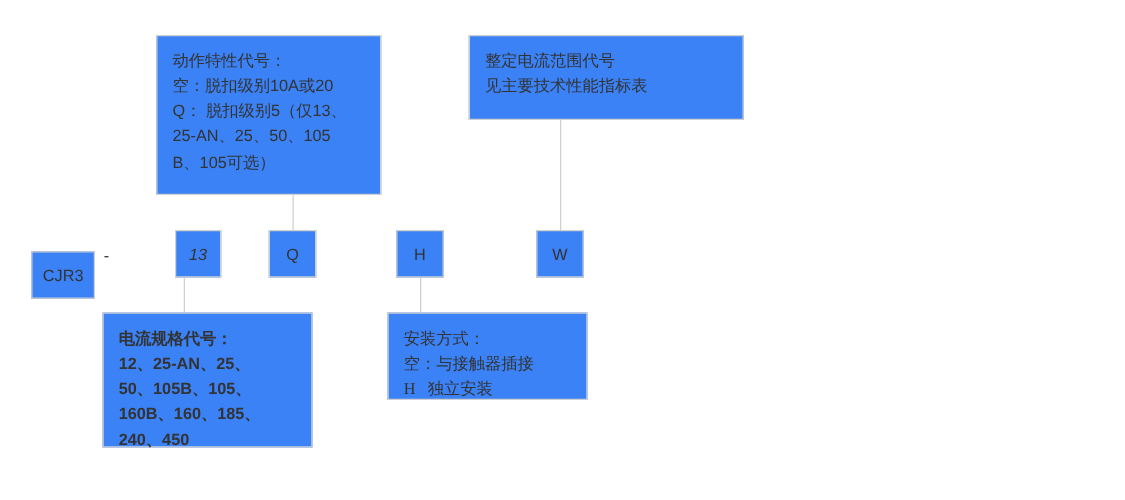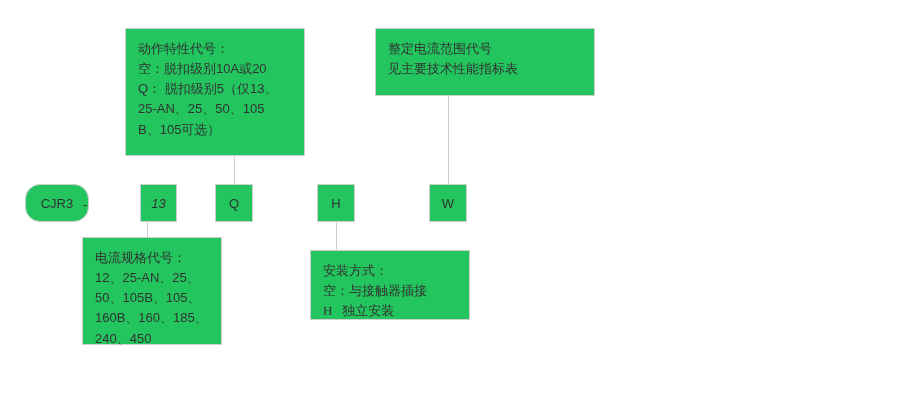--- a/index.html
+++ b/index.html
@@ -18,21 +18,21 @@
   .stage {
     position: absolute;
     left: 0;
     top: 0;
     width: 900px;
     height: 400px;
   }
   .box {
     position: absolute;
     border: 1px solid #cfcfcf;
-    background: #22c55e;
+    background: #3b82f6;
     box-sizing: border-box;
     color: #333333;
   }
   .code-box {
     display: flex;
     align-items: center;
     justify-content: center;
     font-size: 13px;
     line-height: 1;
   }
@@ -65,36 +65,36 @@
 Q： 脱扣级别5（仅13、
 25-AN、25、50、105
 B、105可选）</div>
 
   <div class="box note-box" style="left:375px; top:28px; width:220px; height:68px;">整定电流范围代号
 见主要技术性能指标表</div>
 
   <div class="line vline" style="left:234px; top:156px; height:28px;"></div>
   <div class="line vline" style="left:448px; top:96px; height:88px;"></div>
 
-  <div class="box code-box" style="left:25px; top:184px; width:64px; height:38px;border-radius:15px;">CJR3</div>
+  <div class="box code-box" style="left:25px; top:201px; width:51px; height:38px;">CJR3</div>
 
   <div class="dash" style="left:83px; top:198px;">-</div>
 
   <div class="box code-box" style="left:140px; top:184px; width:37px; height:38px;font-style:italic;">13</div>
 
   <div class="box code-box" style="left:215px; top:184px; width:38px; height:38px;">Q</div>
 
   <div class="box code-box" style="left:317px; top:184px; width:38px; height:38px;">H</div>
 
   <div class="box code-box" style="left:429px; top:184px; width:38px; height:38px;">W</div>
 
   <div class="line vline" style="left:147px; top:222px; height:28px;"></div>
   <div class="line vline" style="left:336px; top:222px; height:28px;"></div>
 
-  <div class="box note-box" style="left:82px; top:237px; width:140px; height:108px;">电流规格代号：
+  <div class="box note-box" style="left:82px; top:250px; width:168px; height:108px;font-weight:bold;">电流规格代号：
 12、25-AN、25、
 50、105B、105、
 160B、160、185、
 240、450</div>
 
   <div class="box note-box" style="left:310px; top:250px; width:160px; height:70px;font-family:Liberation Serif, serif;">安装方式：
 空：与接触器插接
 H   独立安装</div>
 
 </div>

